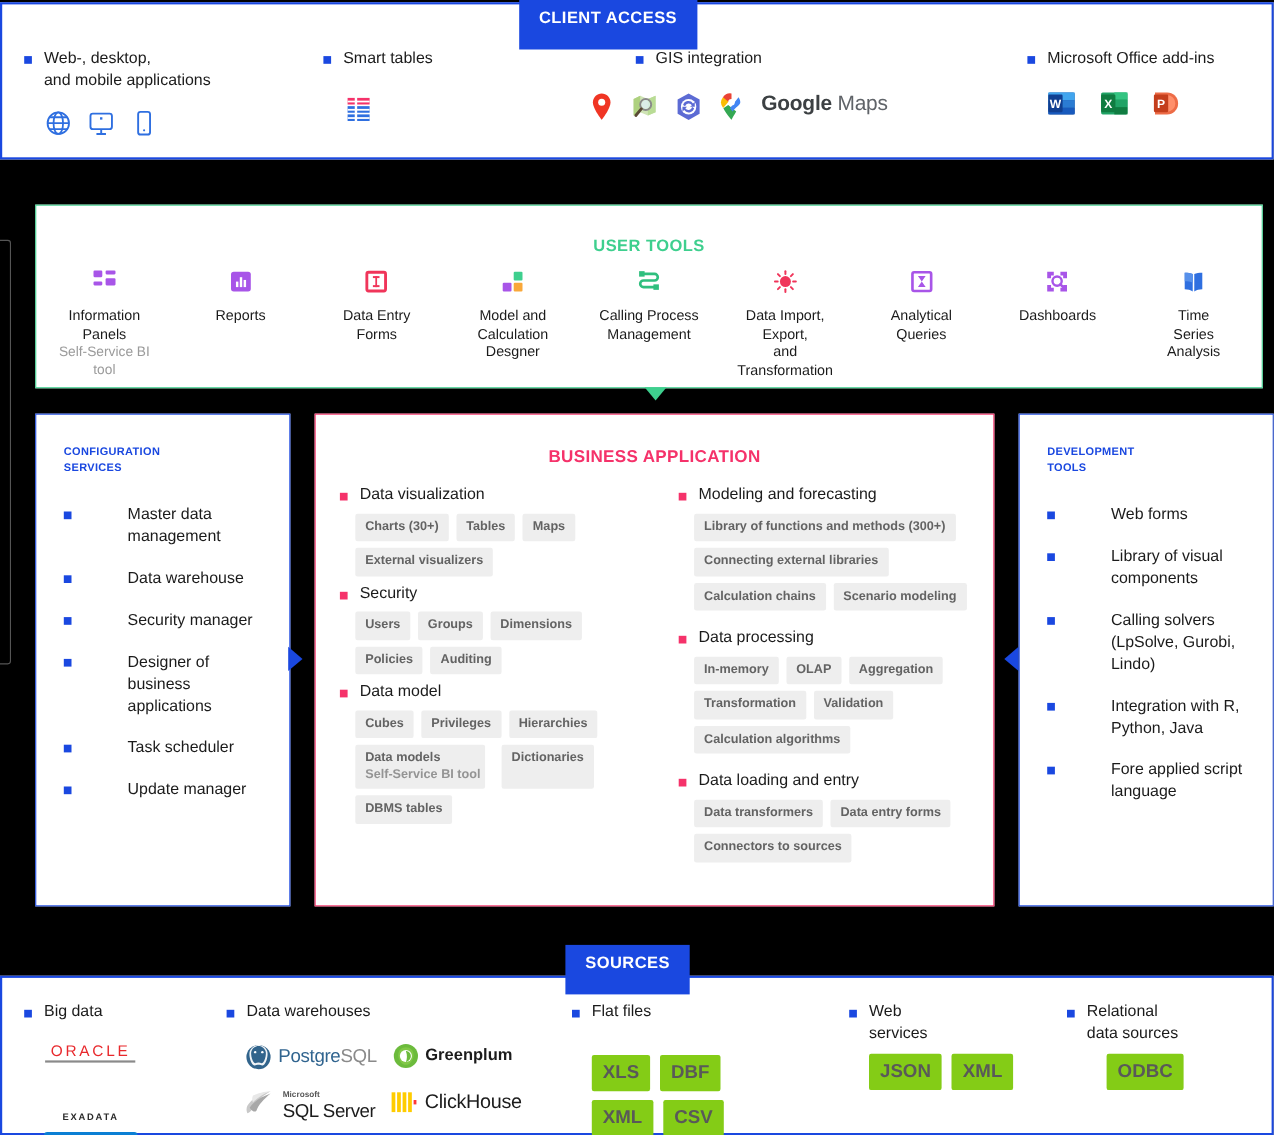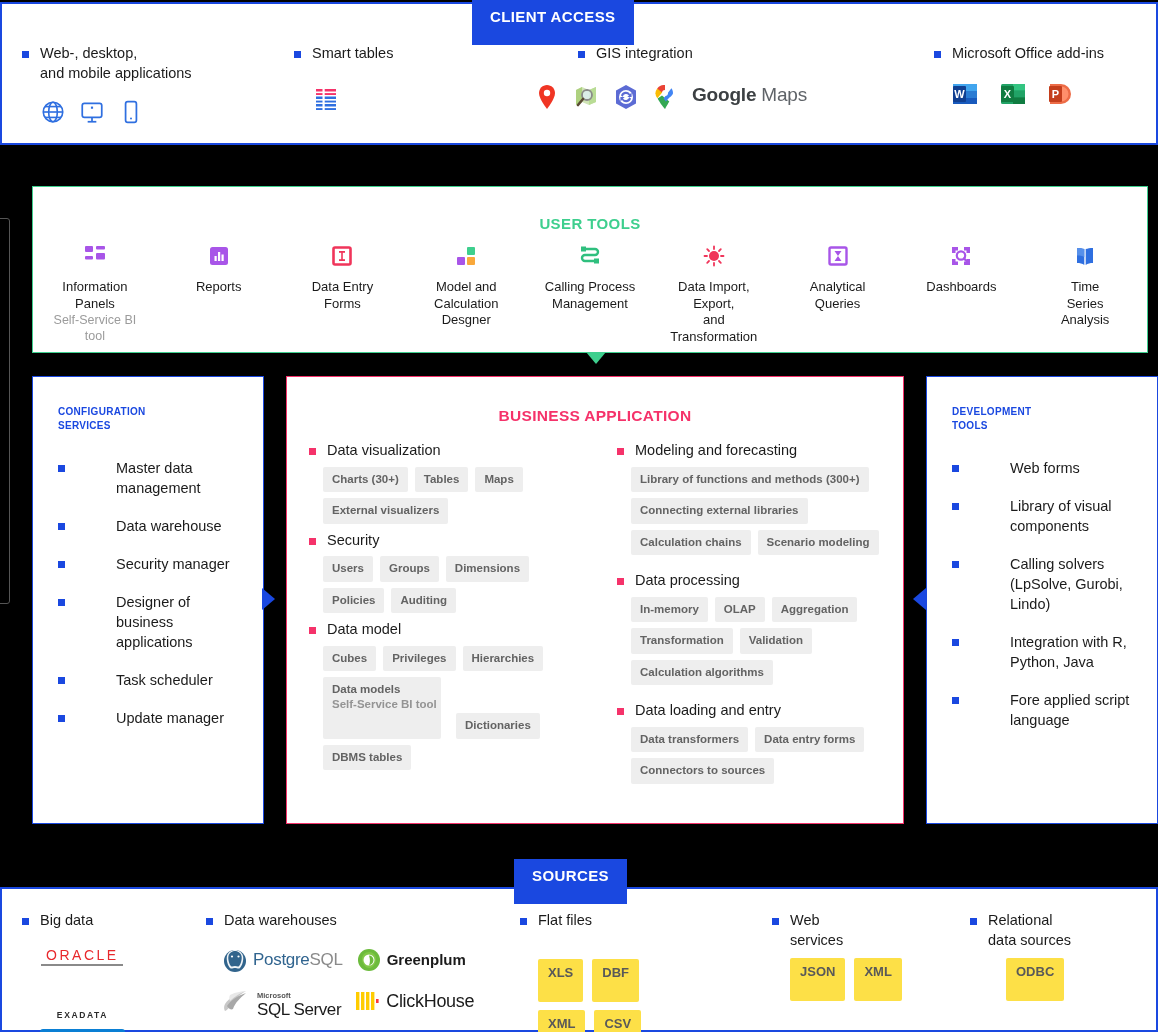--- a/index.html
+++ b/index.html
@@ -96,21 +96,21 @@
   .ba-head { display: flex; gap: 11px; align-items: flex-start; margin-bottom: 7px; }
   .ba-head-txt { font-size: 14.5px; color: #1b1b1b; line-height: 1.3; }
   .tagwrap { display: flex; flex-wrap: wrap; gap: 6px 7px; padding-left: 14px; }
   .tag {
     background: #eeeeee; color: #636363;
     font-size: 11.5px; font-weight: bold;
     padding: 5px 9px 6px; line-height: 1.25;
     border-radius: 2px; white-space: nowrap;
   }
   .tag .tsub { display: block; font-weight: bold; color: #949494; }
-  .tag.indent { margin-left: 8px; margin-top: 36px; }
+  .tag.indent { margin-left: 8px; }
 
   
   #dev-tools {
     left: 926px; top: 376px; width: 232px; height: 448px;
     border: 1.5px solid #1a48e0;
   }
   #dev-arrow {
     position: absolute; left: 913px; top: 588px;
     width: 0; height: 0;
     border-top: 11px solid transparent; border-bottom: 11px solid transparent;
@@ -123,22 +123,22 @@
   
   #sources {
     left: 0; top: 887px; width: 1158px; height: 145px;
     border: 2px solid #1a48e0;
   }
   #sources-title { left: 514px; top: 859px; }
   .src-col { position: absolute; top: 22px; }
   .src-label { font-size: 14.5px; color: #1b1b1b; line-height: 1.35; }
   .src-tags { display: flex; flex-wrap: wrap; gap: 8px 9px; margin-top: 20px; max-width: 160px; }
   .src-tag {
-    background: #fde047; color: #595959; font-size: 13px; font-weight: bold;
-    padding: 6px 10px 22px; border-radius: 2px;
+    background: #84cc16; color: #595959; font-size: 17px; font-weight: bold;
+    padding: 6px 10px 7px; border-radius: 2px;
   }
   .logo-stack { margin-top: 16px; display: flex; flex-direction: column; gap: 9px; }
   .logo-row { display: flex; align-items: center; gap: 14px; }
 
   
   .oracle { text-align: center; }
   .oracle .o1 { color: #e8282c; font-size: 14px; letter-spacing: 2.5px; font-weight: normal; }
   .oracle .ul { border-bottom: 2px solid #8a8a8a; width: 82px; margin: 1px auto 2px; }
   .oracle .o2 { color: #2b2b2b; font-size: 8.5px; letter-spacing: 1.6px; font-weight: bold; margin-top: 44px; }
   .hadoop {

